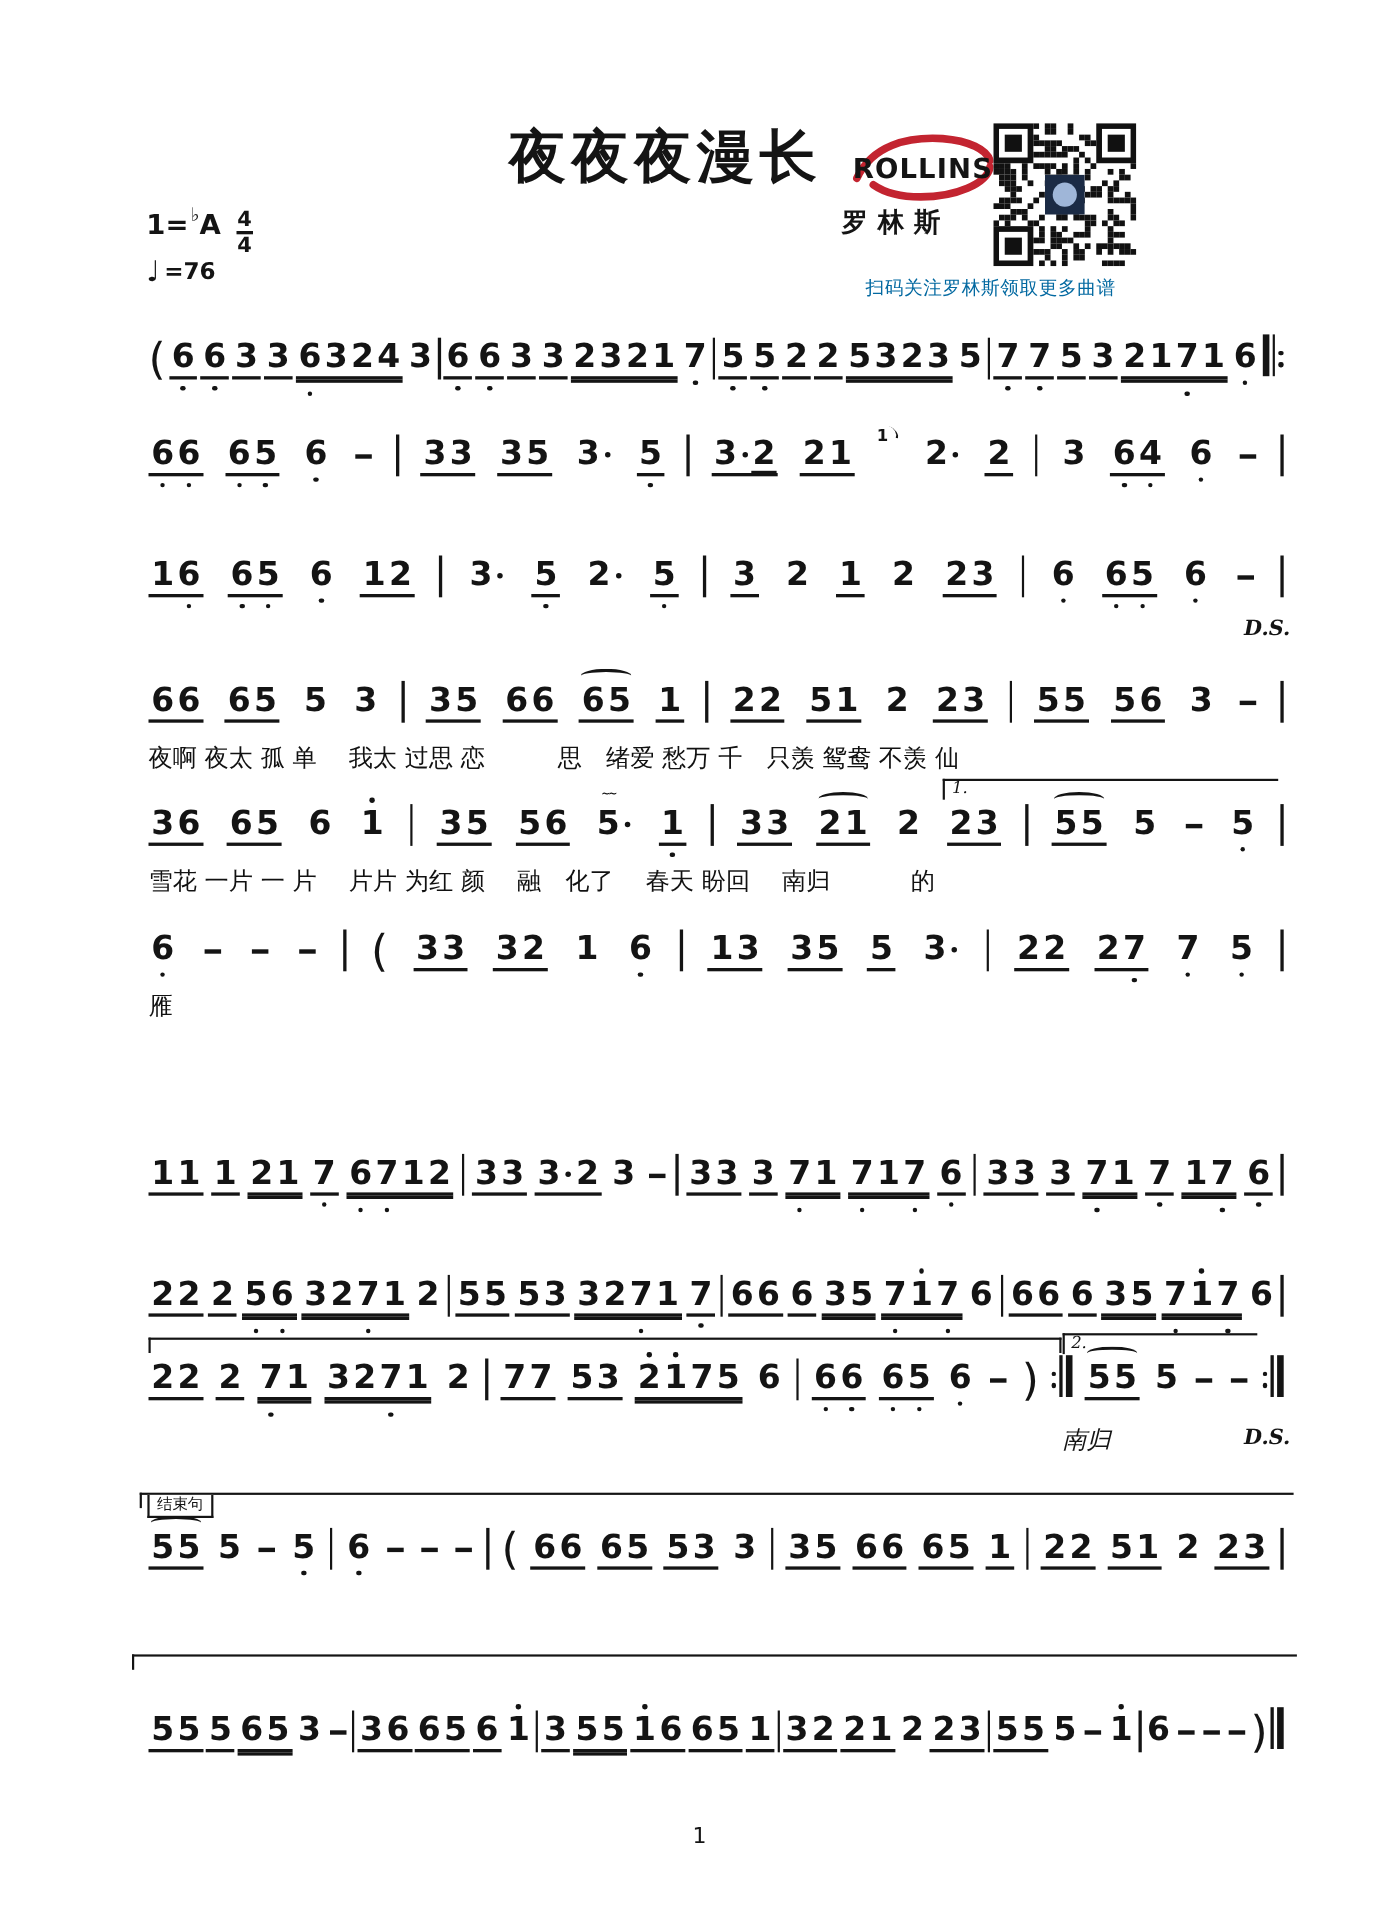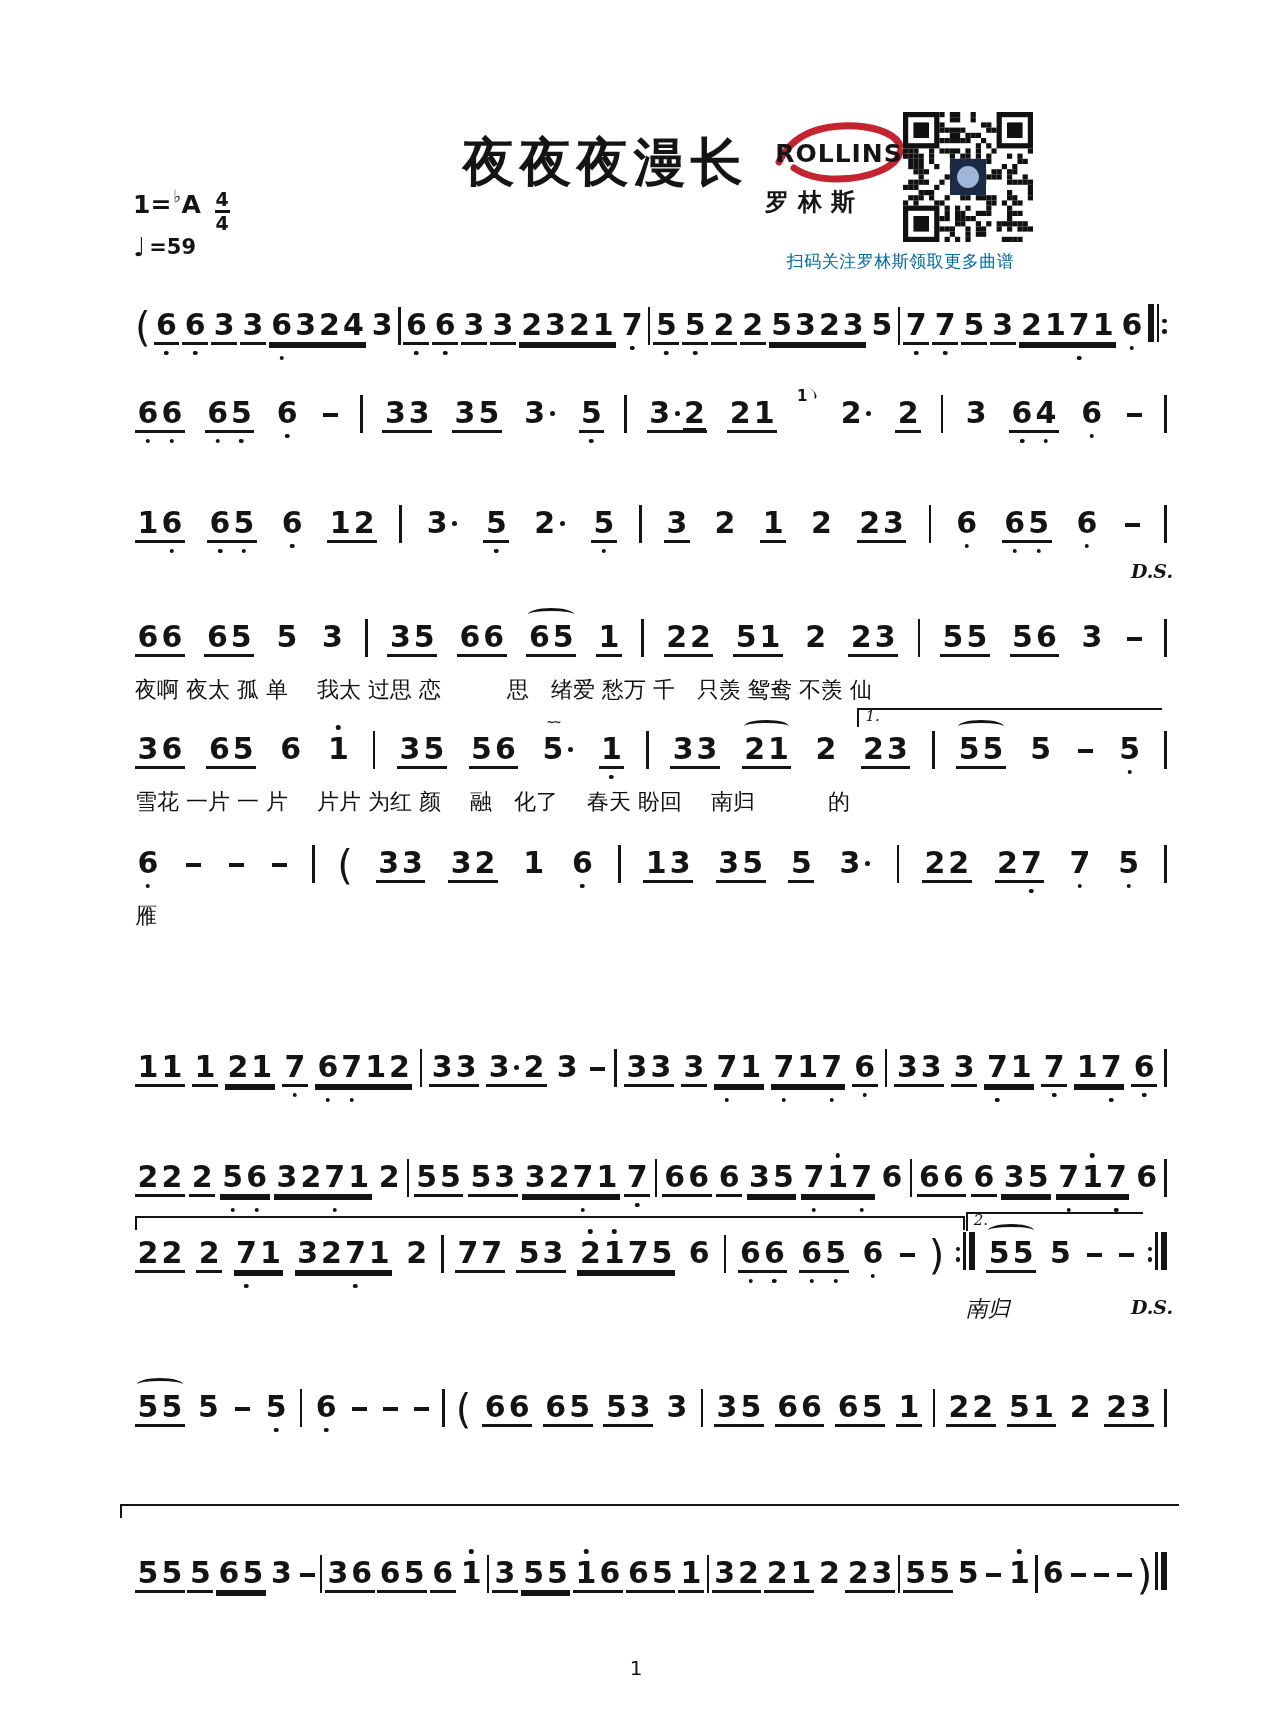--- a/index.html
+++ b/index.html
@@ -1,20 +1,20 @@
 <!DOCTYPE html>
 <html><head>
 <meta charset="utf-8">
 <style>
   html,body{margin:0;padding:0;background:#e8e8e8;}
   .sheet{position:relative;width:1272px;height:1734px;background:#ffffff;margin:0 auto;
          font-family:"DejaVu Sans","Liberation Sans",sans-serif;color:#141414;overflow:hidden;}
 
   
-  .title{position:absolute;left:390px;top:128px;width:430px;text-align:center;
+  .title{position:absolute;left:390px;top:108px;width:430px;text-align:center;
          font-family:"DejaVu Serif","Liberation Serif",serif;
          font-size:52px;font-weight:700;letter-spacing:5px;}
   .brand-logo{position:absolute;left:763px;top:120px;width:152px;height:66px;}
   .brand-cn{position:absolute;left:765px;top:186px;width:145px;text-align:left;
             font-size:24px;font-weight:700;letter-spacing:9px;font-family:Liberation Serif, serif;}
   .qr{position:absolute;left:903px;top:112px;width:130px;height:130px;}
   .caption{position:absolute;left:763px;top:250px;width:275px;text-align:center;
            font-size:17px;letter-spacing:.5px;color:#0369a1;}
   .keysig{position:absolute;left:133px;top:190px;display:flex;align-items:flex-start;
           font-size:25px;font-weight:700;}
@@ -323,21 +323,21 @@
       <span class="flat">♭</span>
       <span>A</span>
     <span class="timesig">
       <span>4</span>
       <span class="tsline"></span>
       <span>4</span>
     </span>
   </div>
   <div class="tempo">
     <span class="tglyph">♩</span>
-    <span>=59</span>
+    <span>=76</span>
   </div>
 
   <div id="score">
       <div class="music-line ml1">
         <div class="note-row">
           <span class="par">(</span>
           <span class="grp u1">
             <span class="note">6<i class="dl"></i></span>
           </span>
           <span class="grp u1">
@@ -997,20 +997,21 @@
               <i></i>
             </span>
             <span class="bl"></span>
             <span class="bl thick"></span>
           </span>
         </div>
         <div class="lyr-right">南归</div>
         <div class="ds">D.S.</div>
       </div>
       <div class="music-line ml10">
+        <div class="endline"><span class="endlabel">结束句</span></div>
         <div class="note-row">
           <span class="grp u1 tie">
             <span class="note">5</span>
             <span class="note">5</span>
           </span>
           <span class="grp">
             <span class="note">5</span>
           </span>
           <span class="dash"></span>
           <span class="grp">

